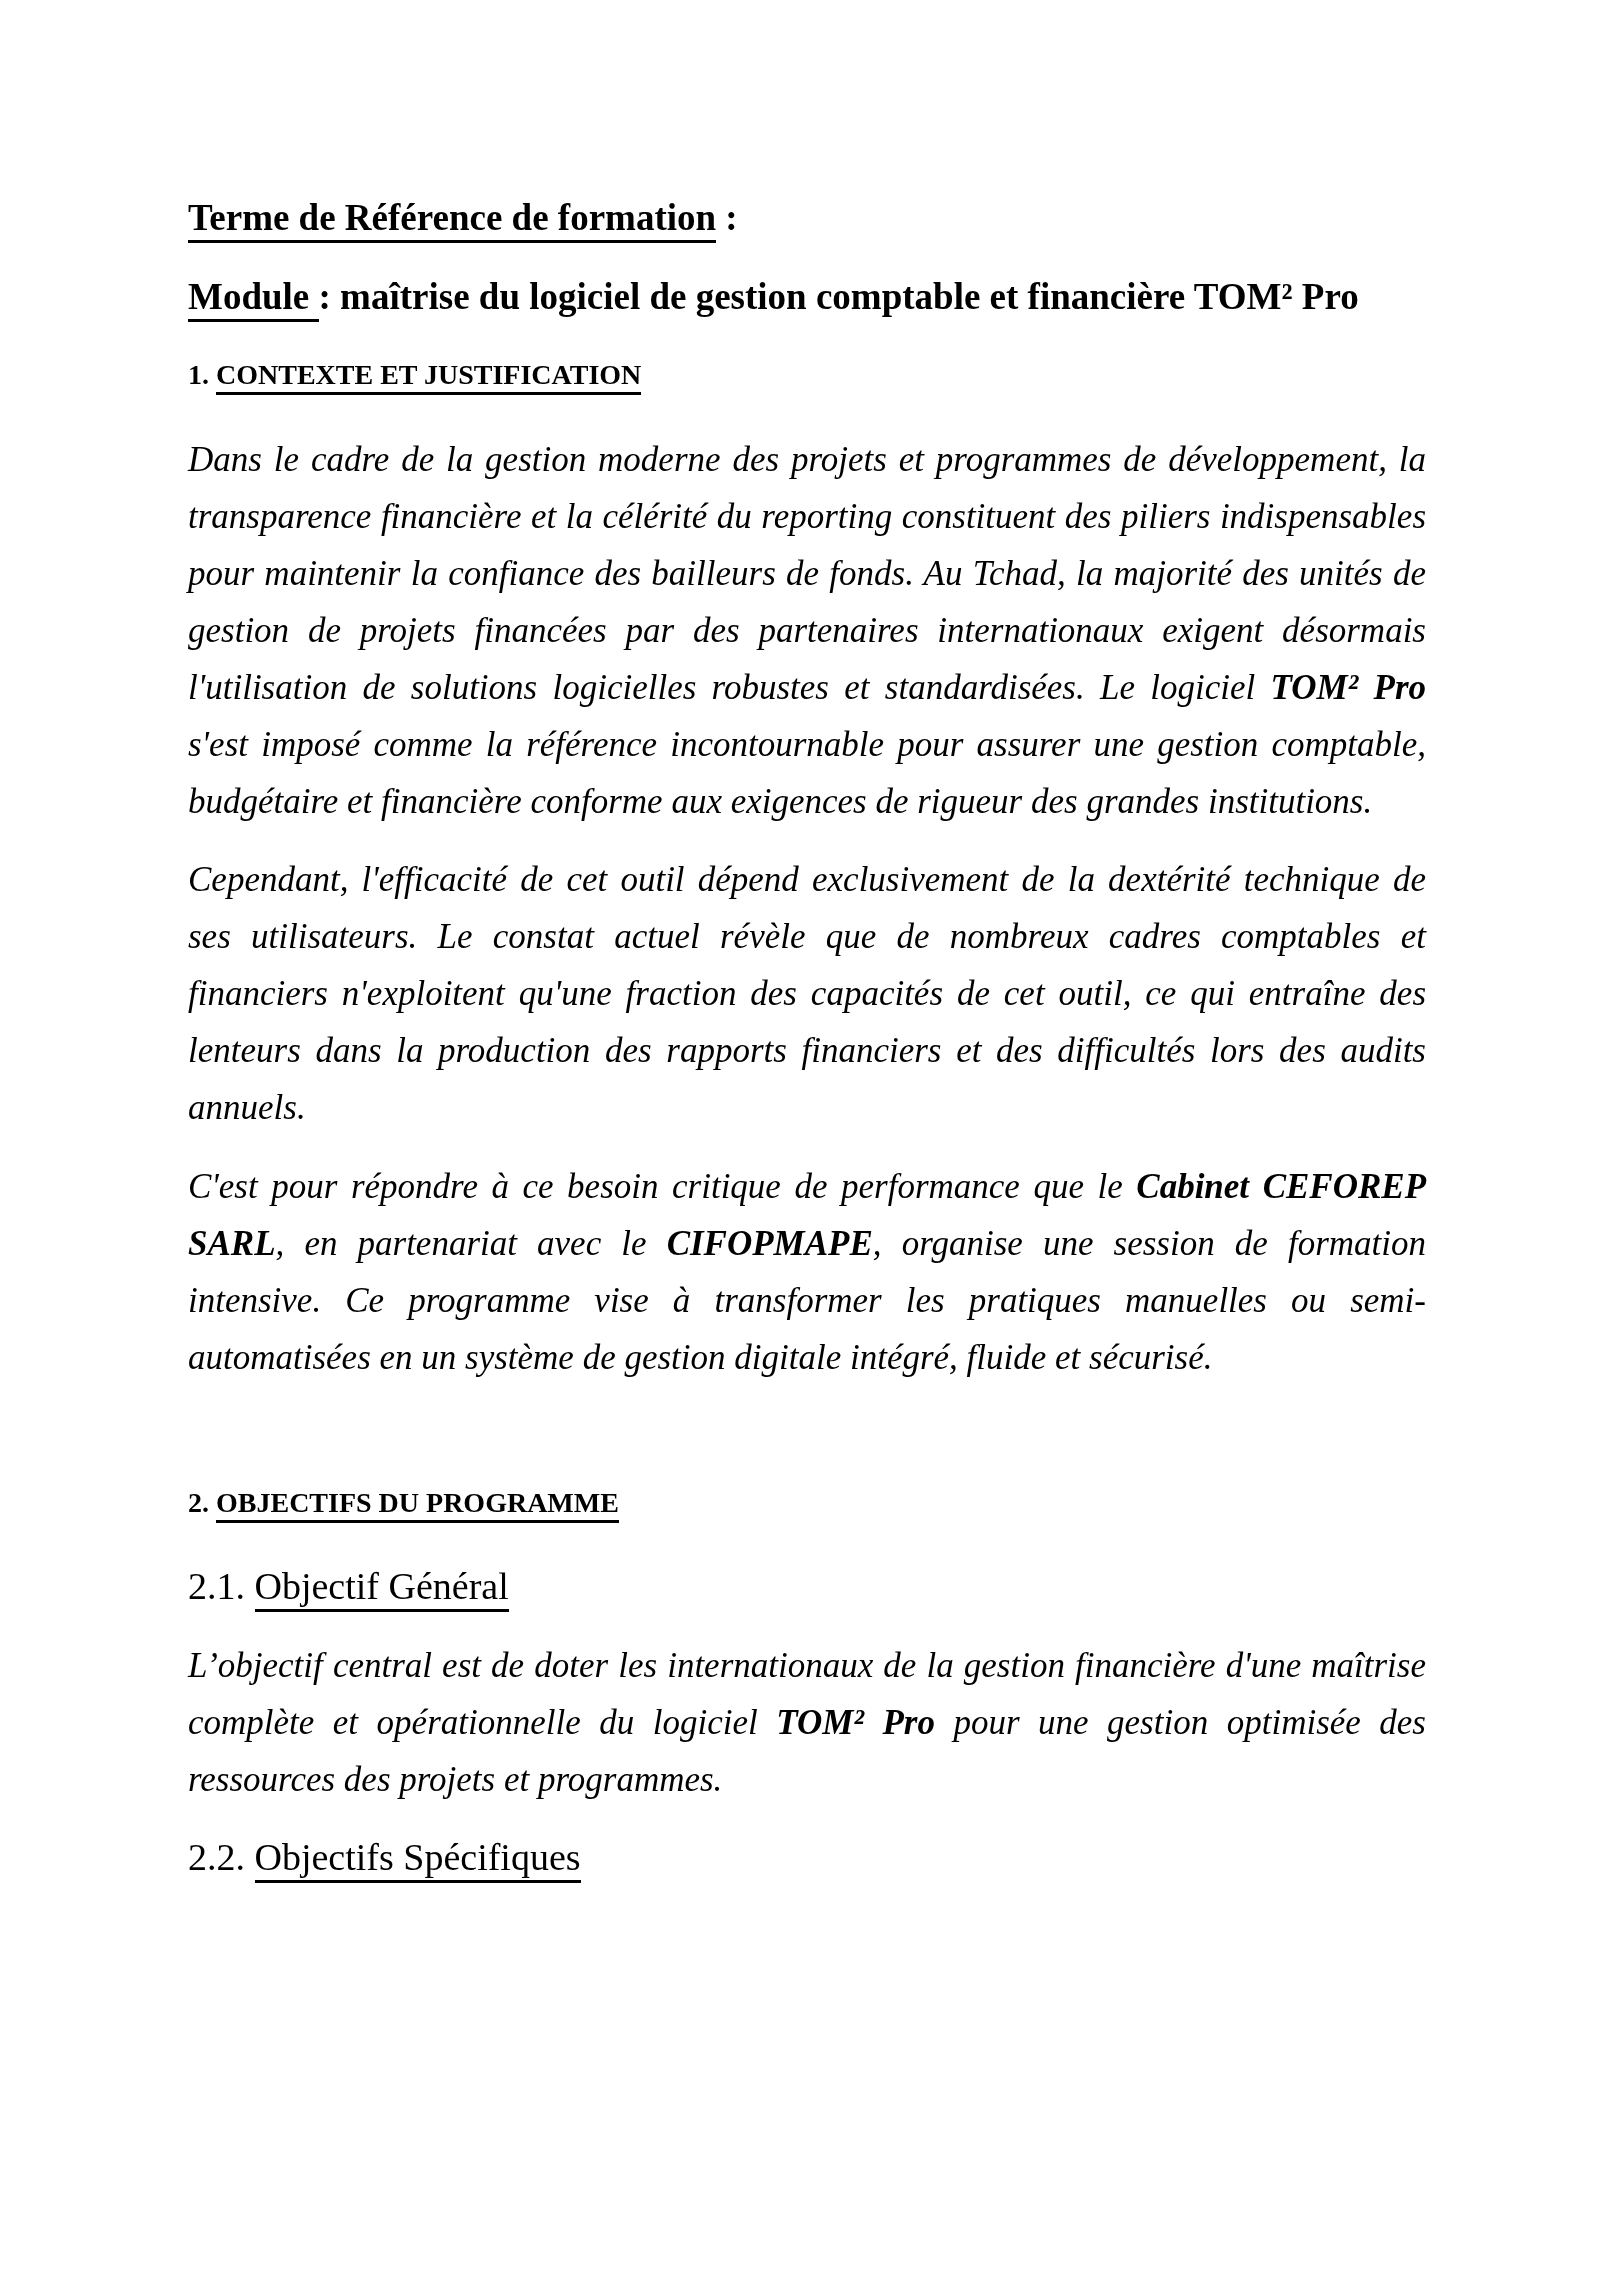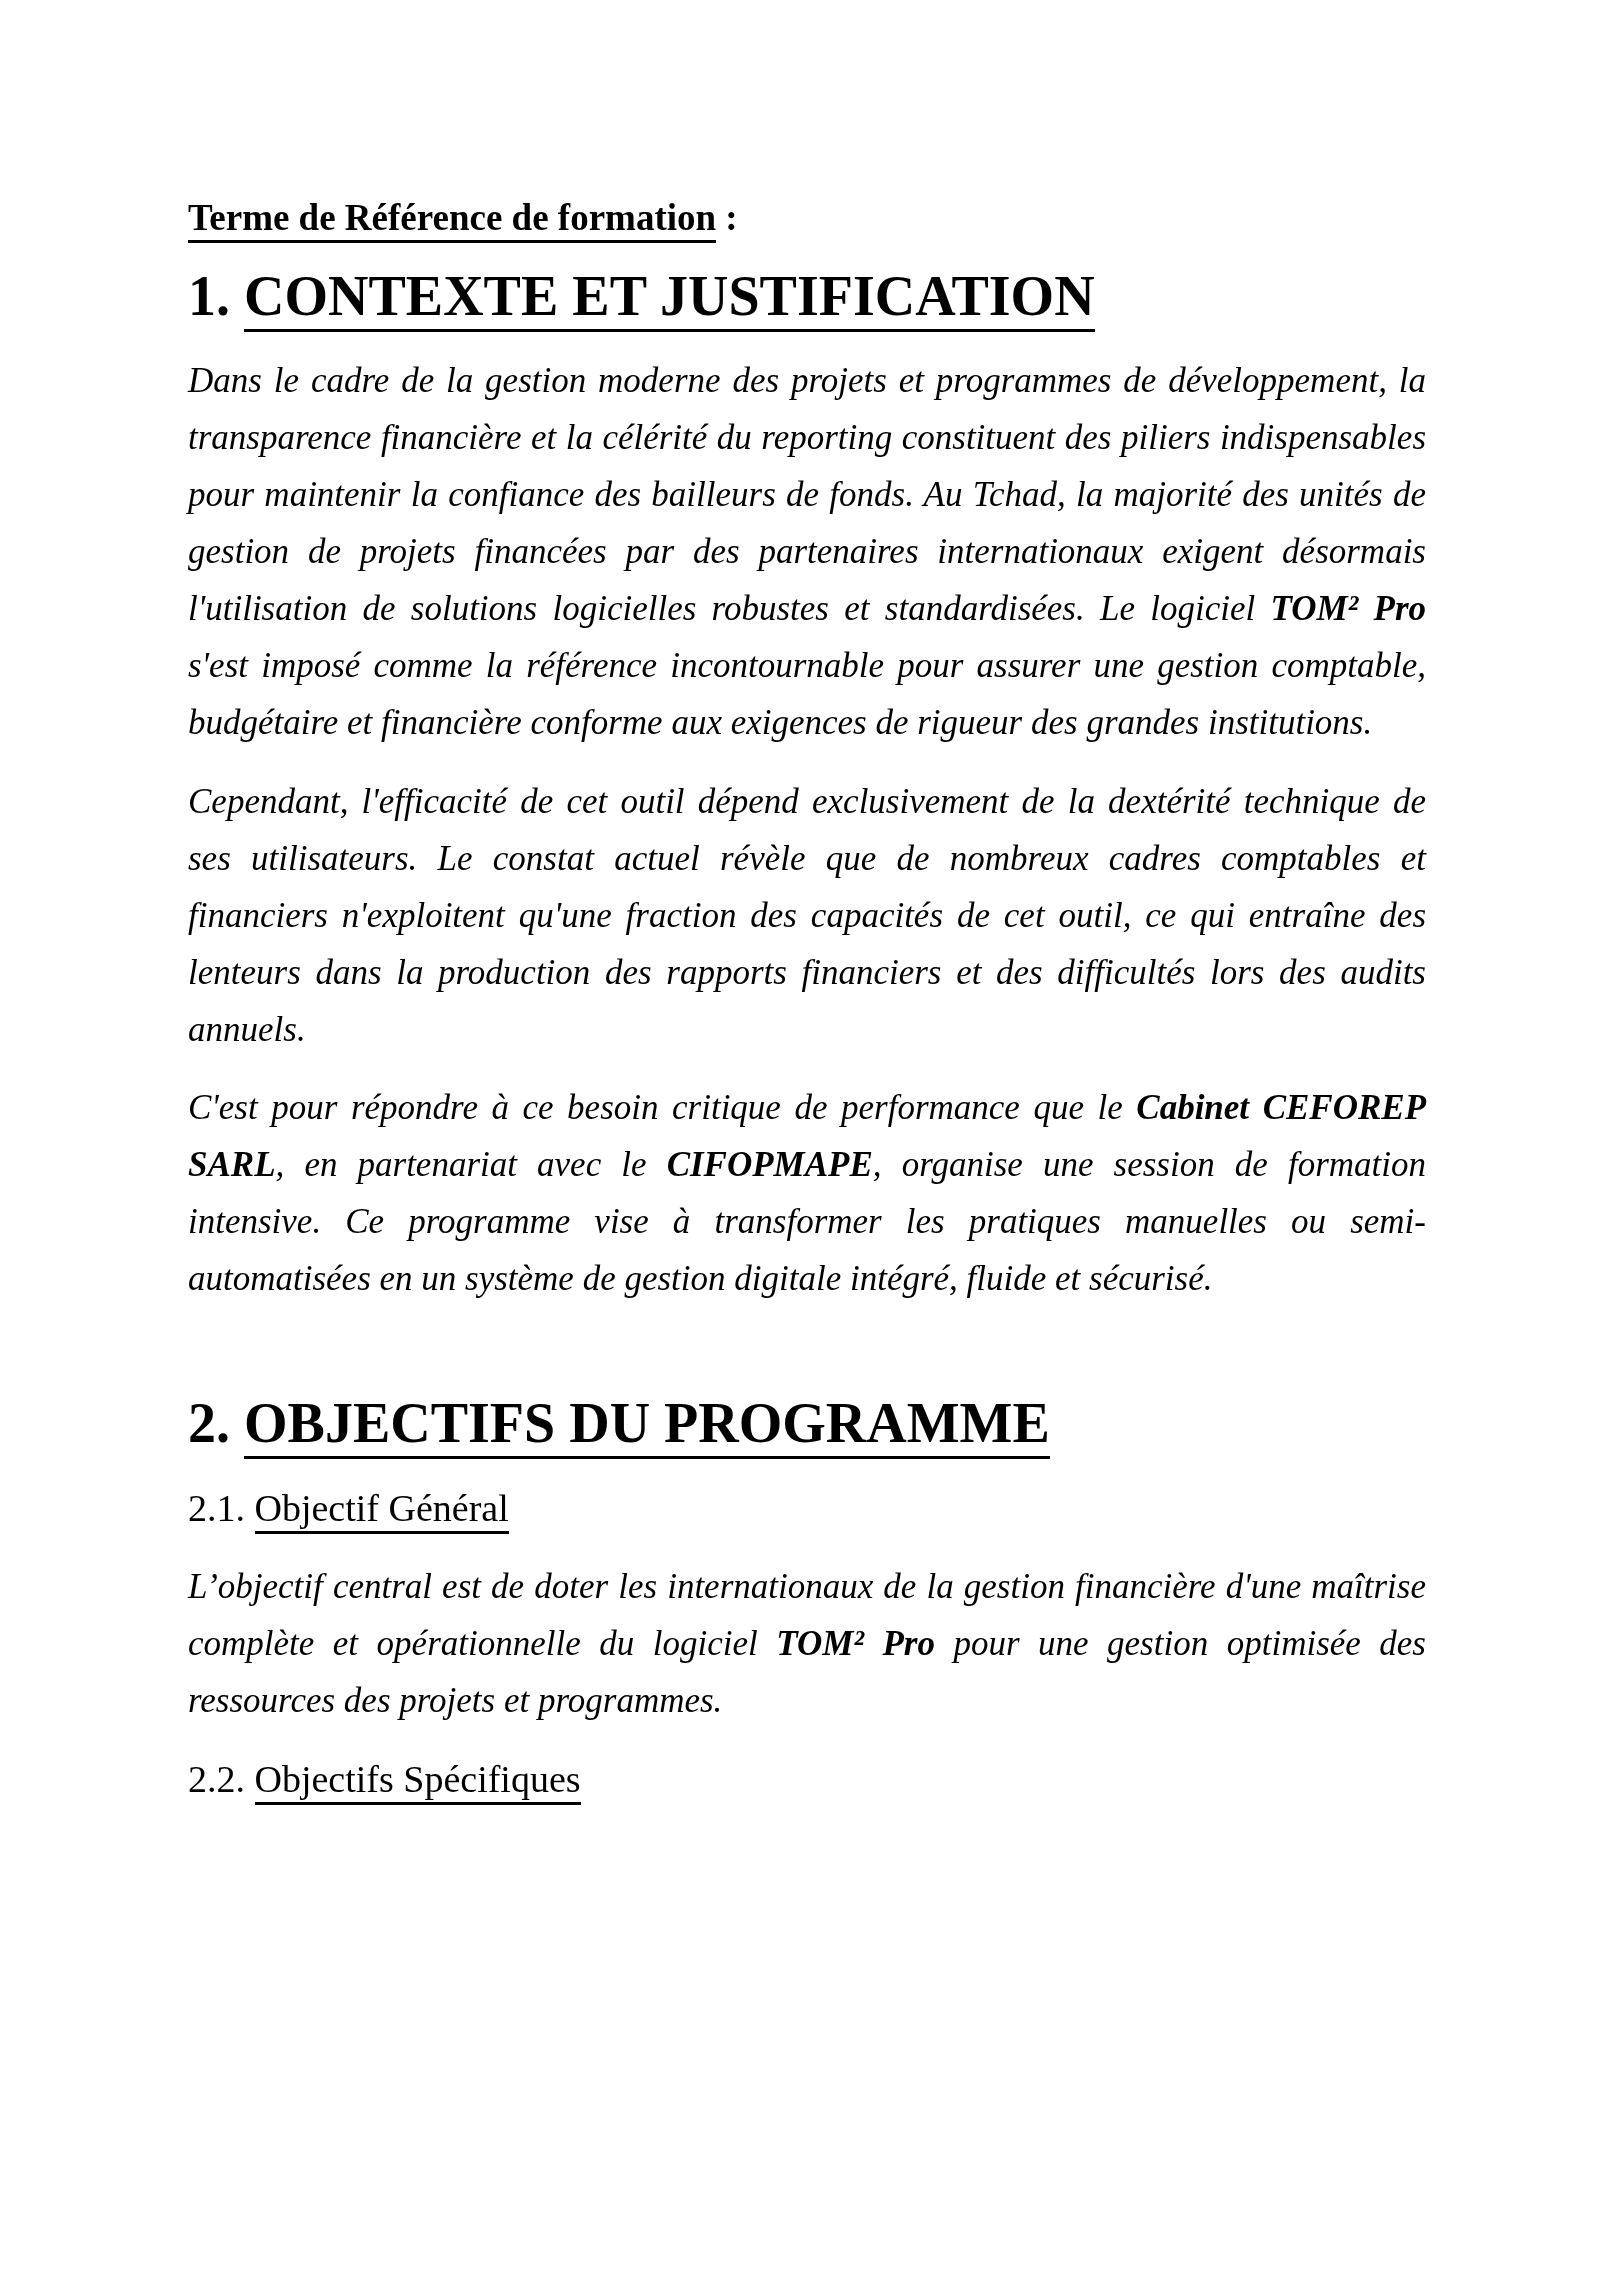--- a/index.html
+++ b/index.html
@@ -41,21 +41,21 @@
     line-height: 57px;
     font-weight: bold;
     margin-bottom: 21.6px;
   }
   .h-top .u {
     border-bottom: 3.9px solid #000;
     padding-bottom: 2px;
   }
   
   h1.sec {
-    font-size: 56px;
+    font-size: 28px;
     line-height: 57px;
     font-weight: bold;
     margin-bottom: 27.4px;
   }
   h1.sec .u {
     border-bottom: 3.9px solid #000;
     padding-bottom: 2px;
   }
   h2.subsec {
     font-size: 38px;
@@ -79,20 +79,21 @@
     font-size: 33px;
   }
 </style>
 </head>
 <body>
 
 <div class="page">
 
   <p class="h-top"><span class="u">Terme de Référence de formation</span><span> :</span></p>
 
+  <p class="h-top"><span class="u">Module </span><span>: maîtrise du logiciel de gestion comptable et financière TOM² Pro</span></p>
 
   <h1 class="sec"><span>1. </span><span class="u">CONTEXTE ET JUSTIFICATION</span></h1>
 
   <p class="body just"><span>Dans le cadre de la gestion moderne des projets et programmes de développement, la transparence financière et la célérité du reporting constituent des piliers indispensables pour maintenir la confiance des bailleurs de fonds. Au Tchad, la majorité des unités de gestion de projets financées par des partenaires internationaux exigent désormais l'utilisation de solutions logicielles robustes et standardisées. Le logiciel </span><strong>TOM² Pro</strong><span> s'est imposé comme la référence incontournable pour assurer une gestion comptable, budgétaire et financière conforme aux exigences de rigueur des grandes institutions.</span></p>
 
   <p class="body just">Cependant, l'efficacité de cet outil dépend exclusivement de la dextérité technique de ses utilisateurs. Le constat actuel révèle que de nombreux cadres comptables et financiers n'exploitent qu'une fraction des capacités de cet outil, ce qui entraîne des lenteurs dans la production des rapports financiers et des difficultés lors des audits annuels.</p>
 
   <p class="body just mb-big"><span>C'est pour répondre à ce besoin critique de performance que le </span><strong>Cabinet CEFOREP SARL</strong><span>, en partenariat avec le </span><strong>CIFOPMAPE</strong><span>, organise une session de formation intensive. Ce programme vise à transformer les pratiques manuelles ou semi-automatisées en un système de gestion digitale intégré, fluide et sécurisé.</span></p>
 
   <h1 class="sec mb-25"><span>2. </span><span class="u">OBJECTIFS DU PROGRAMME</span></h1>

